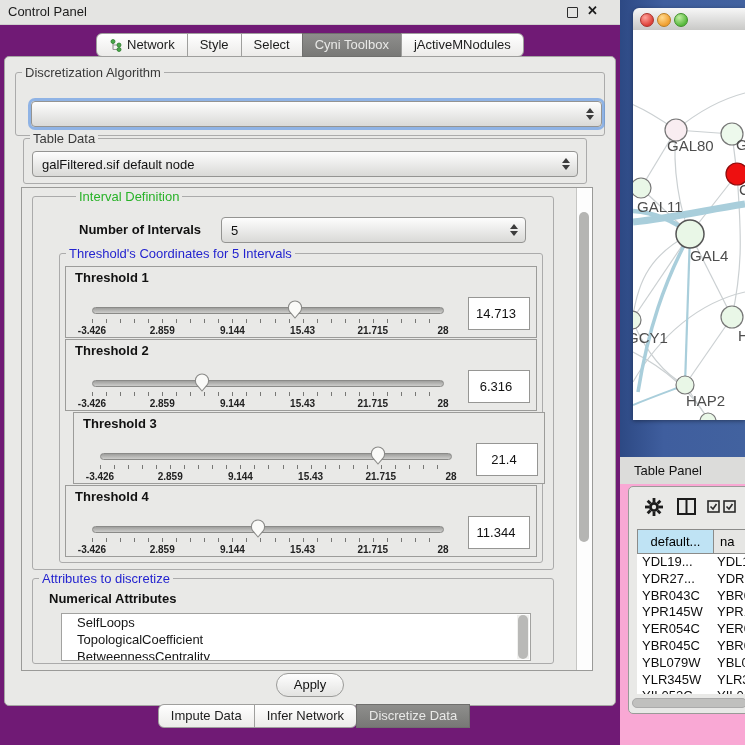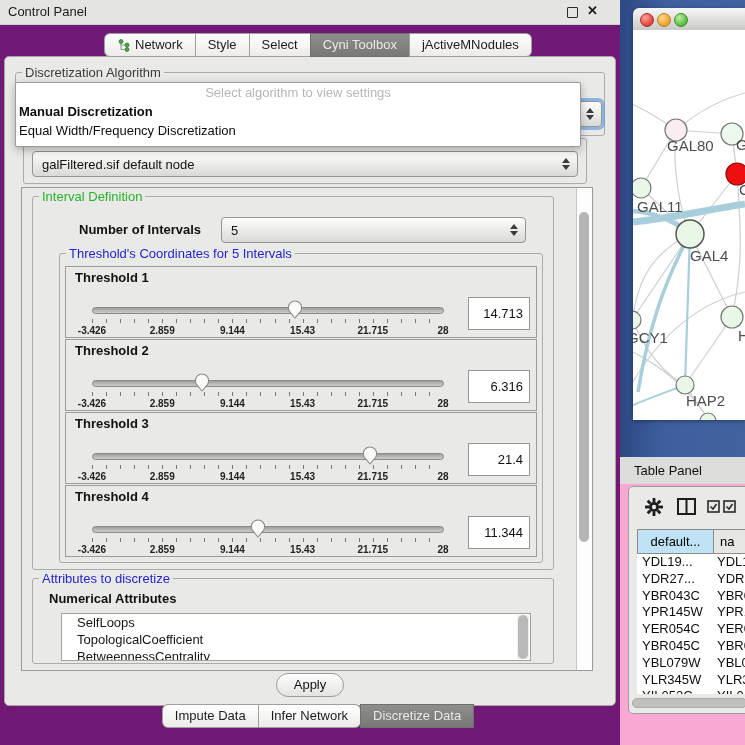--- a/index.html
+++ b/index.html
@@ -12,30 +12,30 @@
   #cp-title{position:absolute;left:8px;top:4px;font-size:13px;color:#1b1b1b;}
   #float-btn{position:absolute;right:42px;top:7px;width:9px;height:9px;border:1.6px solid #2c2c2c;border-radius:1px;}
   #close-btn{position:absolute;right:22px;top:3px;font-size:13px;font-weight:700;color:#1b1b1b;}
 
   
   #cp-main{position:absolute;left:4px;top:56px;width:610px;height:648px;background:#e9e9e7;border:1px solid #a5a5a3;border-radius:5px;}
 
   
   .tabrow{position:absolute;display:flex;z-index:30;}
   .tab{height:22px;line-height:22px;padding:0 12px;font-size:13px;color:#1c1c1c;background:linear-gradient(#ffffff,#ecebe9);border:1px solid #9f9f9d;margin-left:-1px;display:flex;align-items:center;gap:5px;}
-  .tab.first{border-top-left-radius:6px;border-bottom-left-radius:6px;margin-left:16px;}
+  .tab.first{border-top-left-radius:6px;border-bottom-left-radius:6px;margin-left:8px;}
   .tab.last{border-top-right-radius:6px;border-bottom-right-radius:6px;}
   .tab.sel{background:linear-gradient(#8e8e8c,#787876);color:#e9e9e7;border-color:#6f6f6d;}
   #top-tabs{left:88px;top:33px;}
   #bottom-tabs{left:0;right:0;top:704px;justify-content:center;}
 
   
   .grp{position:absolute;border:1px solid #ababab;border-radius:3px;}
   .grp-label{position:absolute;top:-8px;left:6px;background:#e9e9e7;padding:0 3px;font-size:13px;color:#3a3a3a;white-space:nowrap;}
-  .grp-label.green{color:#28b228;}
+  .grp-label.green{color:#28b228;margin-left:37px;}
   .grp-label.blue{color:#2424cf;}
 
   
   .combo{position:absolute;background:linear-gradient(#fdfdfd,#d9d9d7);border:1px solid #949492;border-radius:4px;font-size:13px;color:#111;display:flex;align-items:center;padding-left:9px;}
   .stepper{position:absolute;right:7px;top:50%;transform:translateY(-50%);width:9px;height:14px;}
   .stepper::before{content:"";position:absolute;left:1px;top:1px;border-left:4px solid transparent;border-right:4px solid transparent;border-bottom:5px solid #3c3c3c;}
   .stepper::after{content:"";position:absolute;left:1px;bottom:1px;border-left:4px solid transparent;border-right:4px solid transparent;border-top:5px solid #3c3c3c;}
 
   
   #algo-popup{position:absolute;left:10px;top:25px;width:564px;height:63px;background:#ffffff;border:1px solid #9b9b99;border-radius:2px;box-shadow:0 3px 8px rgba(0,0,0,.28);z-index:20;font-size:13px;}
@@ -53,21 +53,21 @@
   .thr-box{position:absolute;left:5px;width:470px;height:70px;border:1px solid #9c9c9a;background:#e9e9e7;}
   .thr-label{position:absolute;left:9px;top:3px;font-size:13px;font-weight:700;color:#111;}
   .track{position:absolute;left:26px;top:40px;width:350px;height:5px;background:linear-gradient(#9e9e9c,#cdcdcb);border:1px solid #8a8a88;border-radius:4px;}
   .thumb{position:absolute;top:-9px;width:16px;height:20px;transform:translateX(-50%);}
   .ticks{position:absolute;left:26px;top:52px;width:351px;height:8px;}
   .ticks::before{content:"";position:absolute;left:0;top:0;width:100%;height:4px;background:repeating-linear-gradient(90deg,#777775 0,#777775 1px,transparent 1px,transparent 4%);}
   .ticks::after{content:"";position:absolute;left:0;top:0;width:100%;height:8px;background:repeating-linear-gradient(90deg,#55555 3 0,#555553 1px,transparent 1px,transparent 20%);}
   .scale{position:absolute;left:26px;top:58px;width:351px;height:12px;font-size:10px;font-weight:700;color:#222;}
   .scale span{position:absolute;transform:translateX(-50%);white-space:nowrap;}
   .sl0{left:0}.sl1{left:20%}.sl2{left:40%}.sl3{left:60%}.sl4{left:80%}.sl5{left:100%}
-  .valbox{position:absolute;left:402px;top:30px;width:54px;height:31px;background:#fff;border:1px solid #969694;font-size:13px;color:#111;text-align:right;line-height:31px;padding-right:6px;}
+  .valbox{position:absolute;left:402px;top:30px;width:54px;height:31px;background:#fff;border:1px solid #969694;font-size:13px;color:#111;text-align:center;line-height:31px;padding-right:6px;}
 
   
   #attr-list{position:absolute;left:28px;top:34px;width:468px;height:46px;background:#fff;border:1px solid #a2a2a0;overflow:hidden;font-size:13px;color:#151515;}
   .attr-item{height:17px;line-height:17px;padding-left:8px;margin-left:7px;}
   #attr-scroll{position:absolute;right:1px;top:1px;width:12px;height:44px;background:#f1f1ef;}
   #attr-scroll-thumb{position:absolute;left:1px;top:0;width:10px;height:44px;background:#b9b9b7;border-radius:5px;}
 
   #apply-btn{position:absolute;left:50%;top:616px;transform:translateX(-50%);width:66px;height:22px;background:linear-gradient(#fefefe,#e3e3e1);border:1px solid #9b9b99;border-radius:12px;font-size:13px;color:#111;text-align:center;line-height:22px;}
 
   
@@ -111,25 +111,20 @@
 
     <div id="cp-main">
 
       <div class="grp" style="left:10px;top:15px;width:588px;height:62px;">
         <span class="grp-label">Discretization Algorithm</span>
       </div>
       <div class="combo" id="algo-combo">
         <div class="stepper"></div>
       </div>
 
-      <div id="algo-popup">
-        <div id="algo-hint">Select algorithm to view settings</div>
-        <div class="algo-item bold">Manual Discretization</div>
-        <div class="algo-item">Equal Width/Frequency Discretization</div>
-      </div>
 
       <div class="grp" style="left:18px;top:81px;width:562px;height:44px;">
         <span class="grp-label">Table Data</span>
         <div class="combo" style="left:8px;top:12px;right:8px;height:24px;">
           <span>galFiltered.sif default node</span>
           <div class="stepper"></div>
         </div>
       </div>
 
       <div id="content">
@@ -181,21 +176,21 @@
                 <span class="sl0">-3.426</span>
                   <span class="sl1">2.859</span>
                   <span class="sl2">9.144</span>
                   <span class="sl3">15.43</span>
                   <span class="sl4">21.715</span>
                   <span class="sl5">28</span>
               </div>
               <div class="valbox">6.316</div>
             </div>
 
-            <div class="thr-box" style="top:158px;">
+            <div class="thr-box" style="top:158px;margin-left:8px;">
               <span class="thr-label">Threshold 3</span>
               <div class="track">
                 <div class="thumb" style="left: 79%;">
                   <svg width="16" height="20" viewBox="0 0 16 20">
                       <path d="M8 19 L2.6 12.6 Q1.4 11 1.4 8.6 A6.6 6.6 0 0 1 14.6 8.6 Q14.6 11 13.4 12.6 Z" fill="#fafaf8" stroke="#8a8a88" stroke-width="1.1"></path>
                     </svg>
                 </div>
               </div>
               <div class="ticks"></div>
               <div class="scale">

